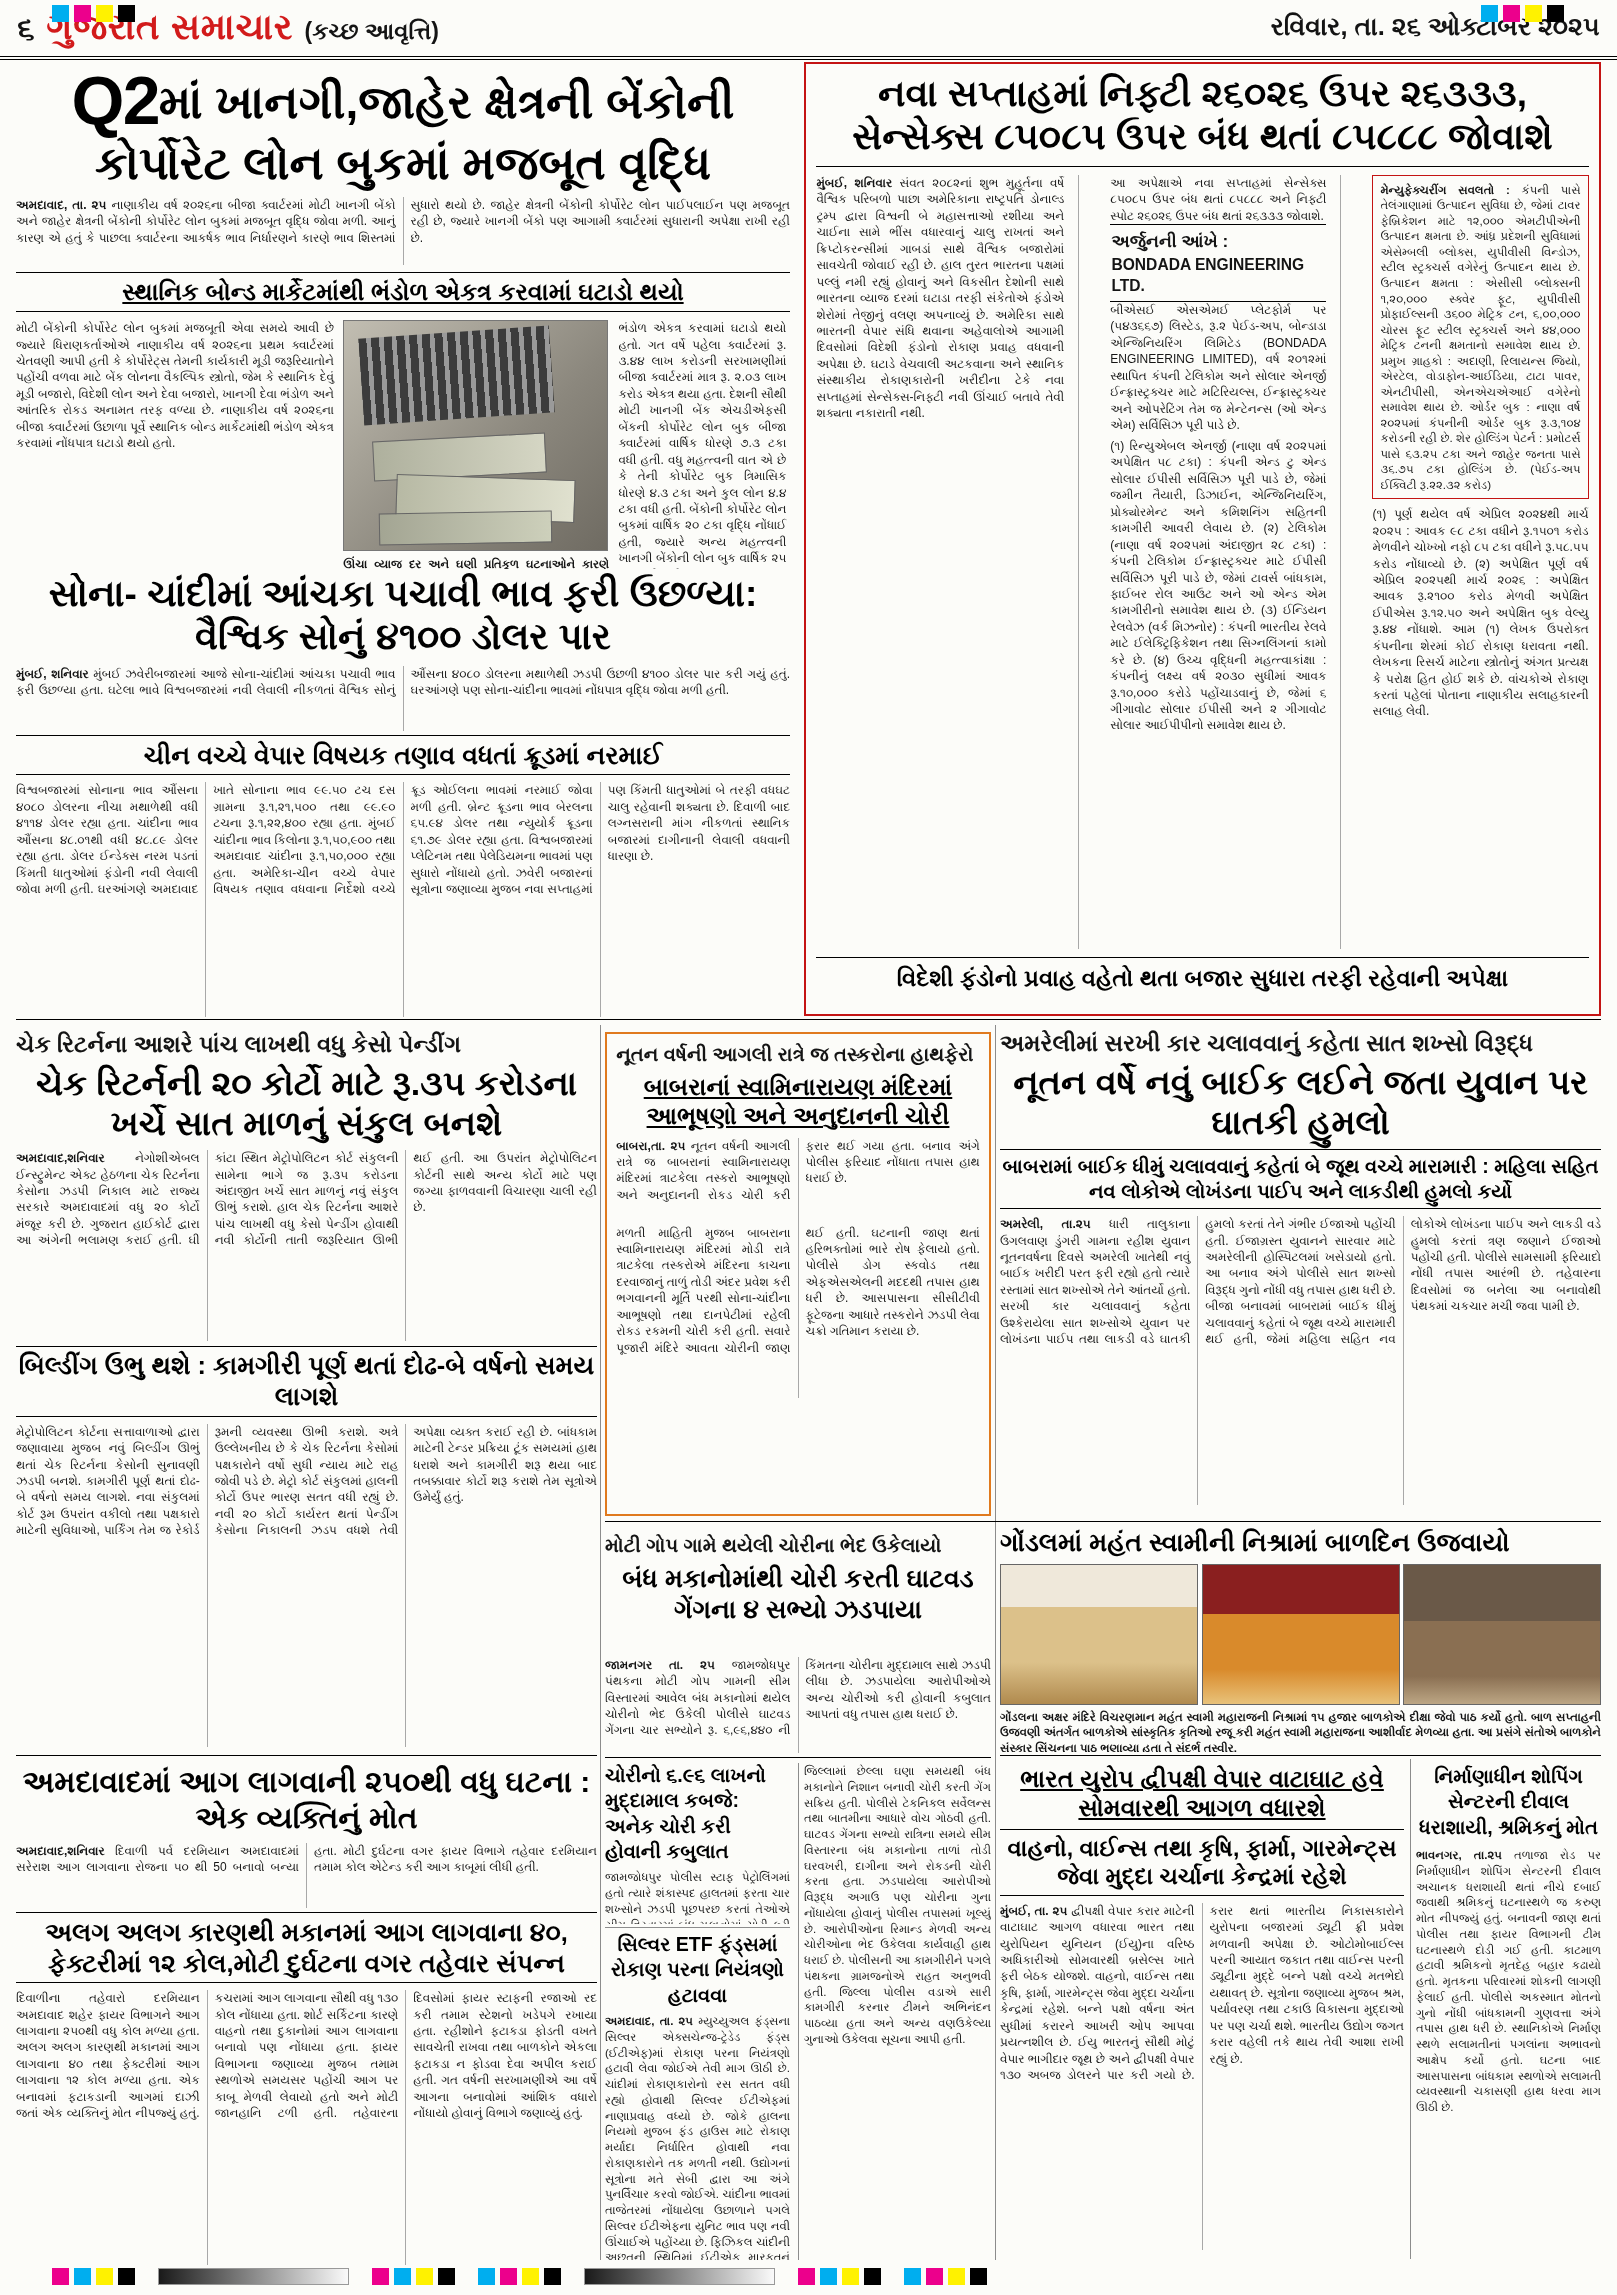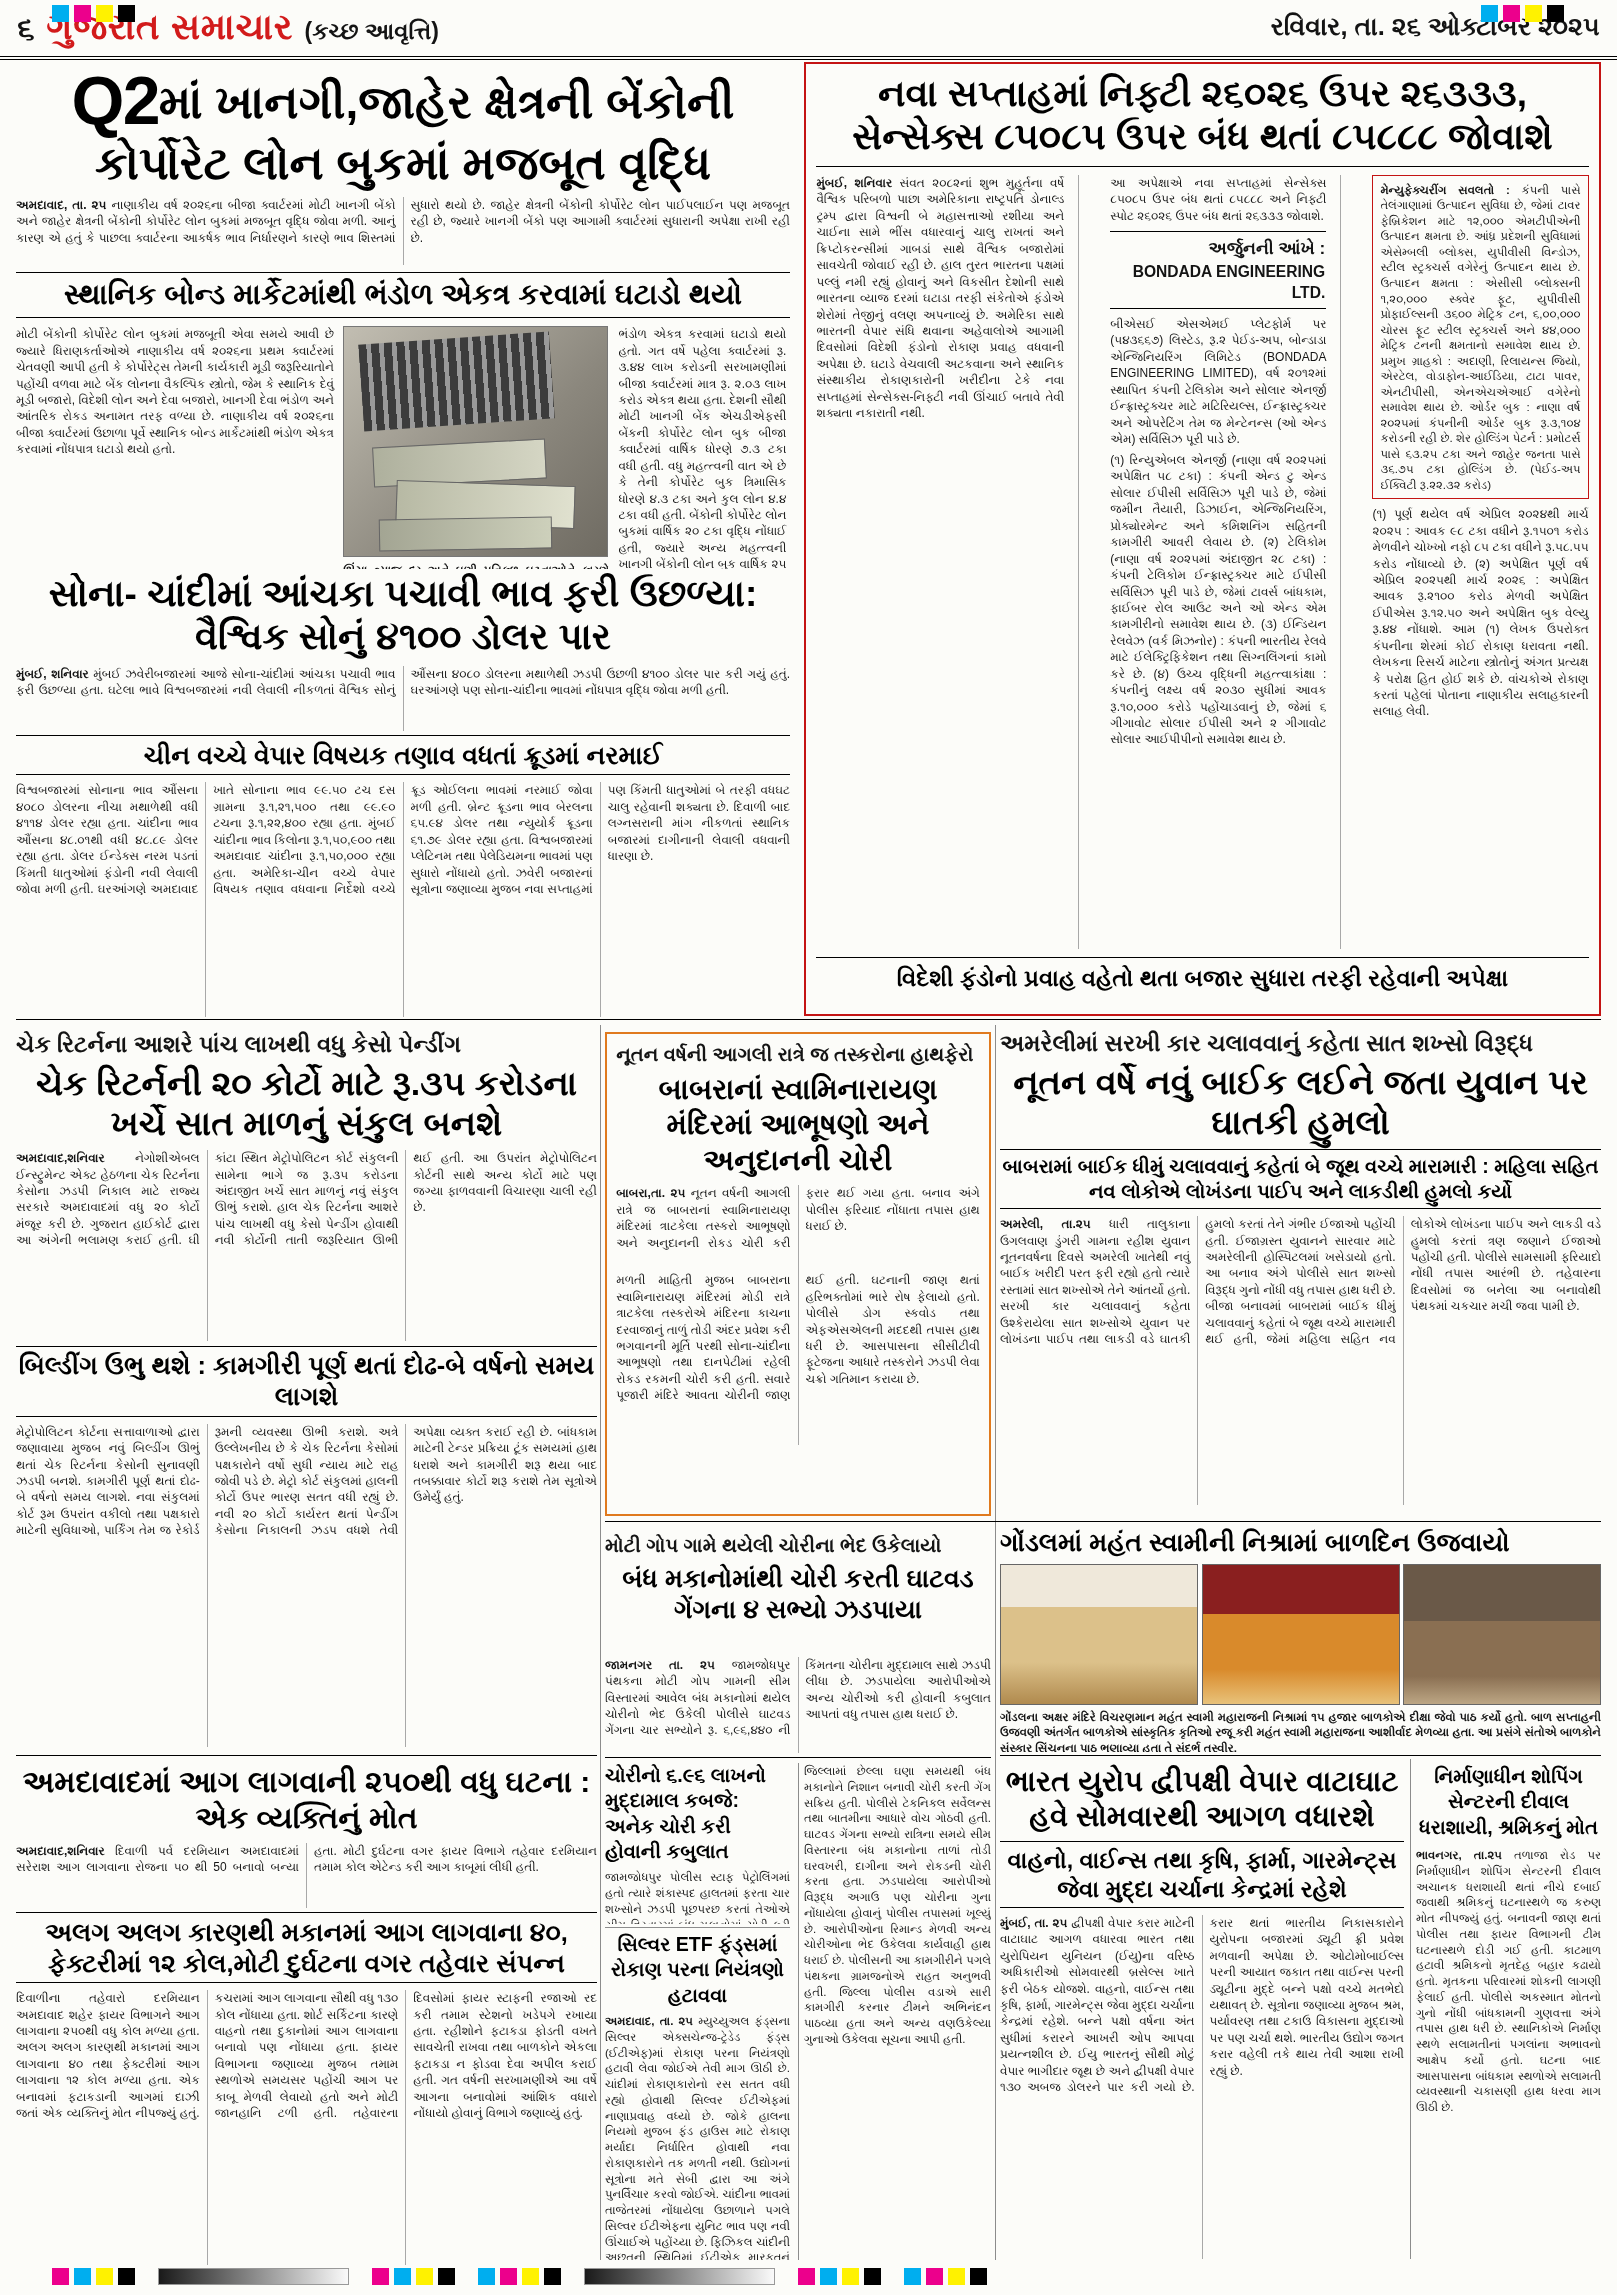--- a/index.html
+++ b/index.html
@@ -19,21 +19,21 @@
   .hdr-date { font-size:25.4px; font-weight:bold; }
   .regmarks { position:absolute; top:4.6px; display:flex; gap:4.6px; }
   .rm-left { left:52px; } .rm-right { right:53px; }
   .sq { width:17.3px; height:17.3px; display:inline-block; }
   .sq.c{background:#00aeef;} .sq.m{background:#ec008c;} .sq.y{background:#fff200;} .sq.k{background:#000;}
 
   
   .hl { font-weight:bold; text-align:center; color:#000; }
   .sz84{font-size:46px;line-height:1.12;} .sz64{font-size:37px;line-height:1.16;}
   .sz58{font-size:34px;line-height:1.18;} .sz52{font-size:30px;line-height:1.2;}
-  .sz48{font-size:29px;line-height:1.22;} .sz44{font-size:25.4px;line-height:1.22;}
+  .sz48{font-size:24px;line-height:1.22;text-decoration:underline;} .sz44{font-size:25.4px;line-height:1.22;}
   .sz40{font-size:23px;line-height:1.25;} .sz34{font-size:19.6px;line-height:1.3;}
   .q2big { font-size:68px; vertical-align:-5.8px; letter-spacing:-1.7px; }
   .bt { font-size:12px; line-height:1.37; text-align:justify; }
   .bt-sm { font-size:11.6px; line-height:1.36; text-align:justify; }
   .dl { font-weight:bold; }
   .c2 { column-count:2; column-gap:15px; column-rule:0.6px solid #a8a8a8; }
   .c3 { column-count:3; column-gap:15px; column-rule:0.6px solid #a8a8a8; }
   .c4 { column-count:4; column-gap:15px; column-rule:0.6px solid #a8a8a8; }
   .kick { font-weight:bold; text-align:left; }
   .bar { border-top:1.7px solid #000; border-bottom:1.7px solid #000; padding:4.6px 3.5px; }
@@ -52,21 +52,21 @@
   .q2-n1 { left:29px; top:116px; width:173px; height:40px; background:linear-gradient(90deg,#aeb09d,#d5d6c4); transform:rotate(-3deg); }
   .q2-n2 { left:52px; top:156px; width:179px; height:43px; background:linear-gradient(90deg,#b7b9a4,#e0e1cf); transform:rotate(2deg); }
   .q2-n3 { left:35px; top:191px; width:173px; height:32px; background:linear-gradient(90deg,#a3a593,#cdd0bb); transform:rotate(-1deg); }
   .cap { font-size:11.6px; font-weight:bold; line-height:1.3; text-align:justify; margin-top:4.6px; }
 
   
   .redbox { border:2.3px solid #c41414; padding:9.2px 10.4px; }
   .nf-cols { display:flex; gap:14px; margin-top:8px; }
   .nf-col { width:250px; }
   .nf-col + .nf-col { border-left:0.6px solid #a8a8a8; padding-left:31px; }
-  .arjun { border-top:1.7px solid #000; border-bottom:1.7px solid #000; text-align:right; padding:4.6px 1.2px; margin:7px 0; }
+  .arjun { border-top:1.7px solid #000; border-bottom:1.7px solid #000; text-align:left; padding:4.6px 1.2px; margin:0 0; }
   .arjun-label { font-size:17.3px; font-weight:bold; }
   .arjun-co { font-size:15.6px; font-weight:bold; }
   .mfgbox { border:1.7px solid #c41414; padding:5.8px 7px; font-size:11.6px; line-height:1.34; text-align:justify; }
   .nf-footer { margin-top:8px; border-top:1.7px solid #000; padding-top:5.8px; }
 
   
   .orangebox { border:2.9px solid #e07a1e; padding:8px 9.2px; }
   .pull { font-weight:bold; text-align:center; font-size:19.6px; line-height:1.3;
           border-top:1.2px solid #000; border-bottom:1.2px solid #000; padding:5.8px 2.3px; margin:7px 0; }
 

